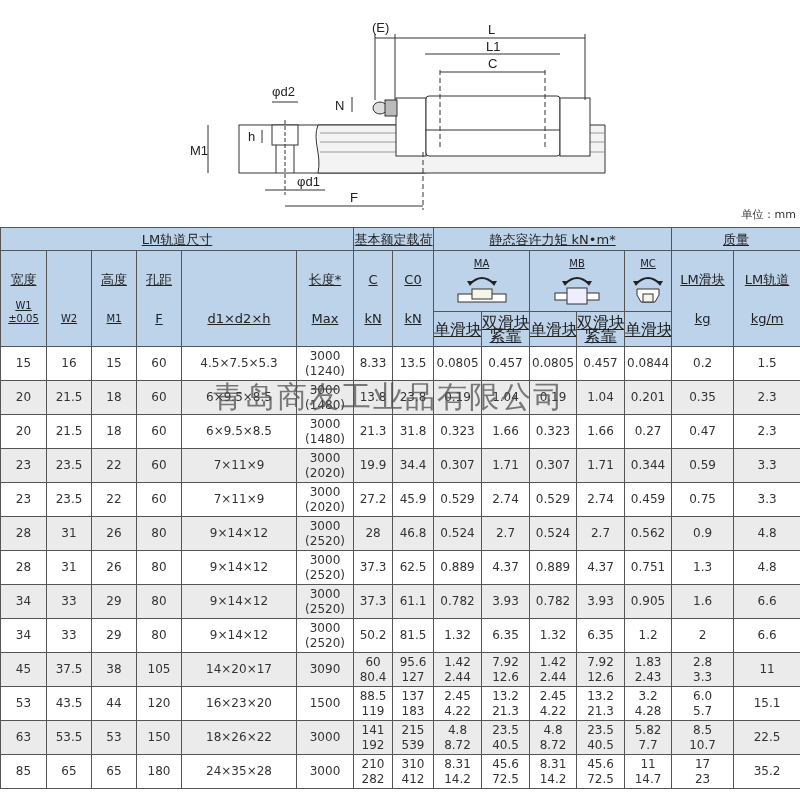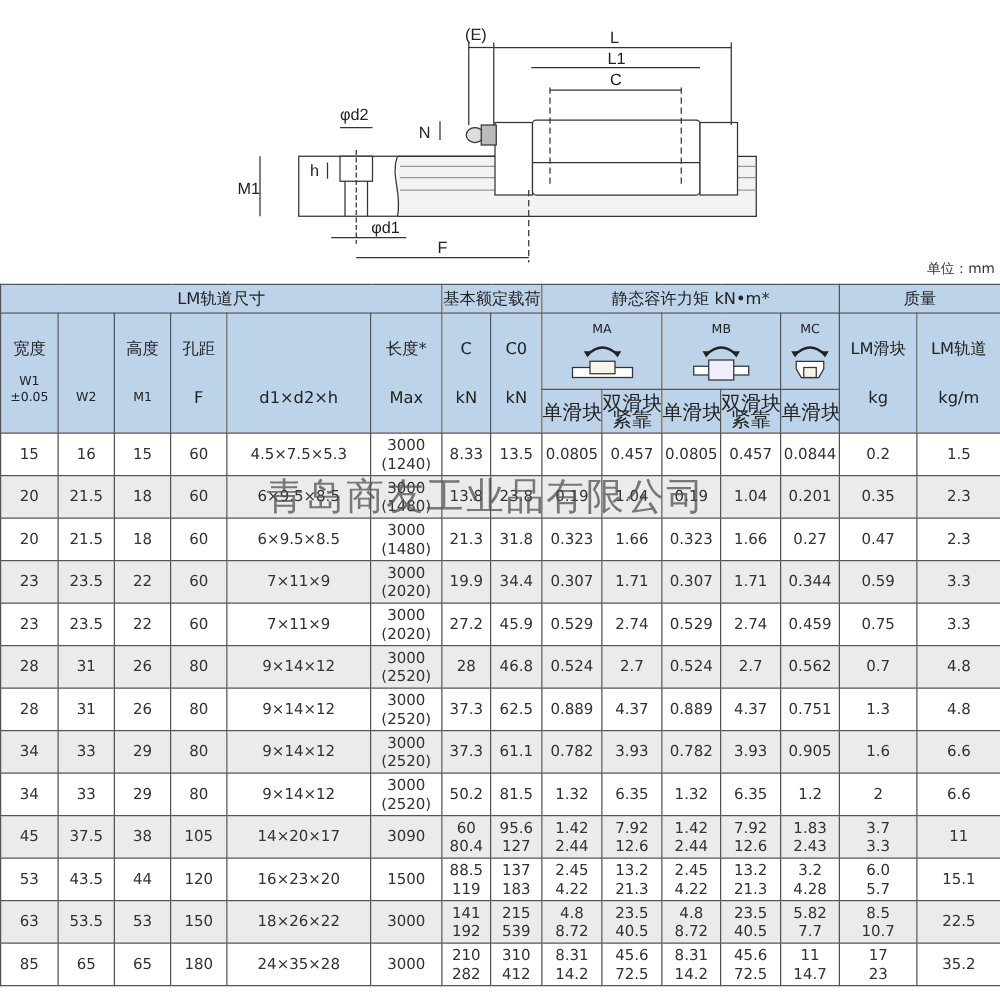--- a/index.html
+++ b/index.html
@@ -4,21 +4,21 @@
 <style>
   html, body { margin:0; padding:0; background:#ffffff; }
   body { width:800px; height:800px; position:relative; overflow:hidden;
          font-family:"DejaVu Sans", sans-serif; color:#222; }
   .diagram { position:absolute; left:0; top:0; width:800px; height:212px; }
   .unit { position:absolute; right:4px; top:207px; font-size:11px; color:#333;text-align:center; }
   table.spec { position:absolute; left:0; top:227px; width:800px; border-collapse:collapse;
                table-layout:fixed; font-size:12px; }
   table.spec td, table.spec th { border:1px solid #555; text-align:center; padding:0;
                font-weight:normal; line-height:13px; overflow:hidden; white-space:nowrap; }
-  table.spec th { background:#bcd3ea; color:#222; }
+  table.spec th { background:#bcd3ea; color:#222;text-decoration:underline; }
   table.spec th.big { font-size:13px; height:22px; }
   table.spec tr.r-top th { height:22px; }
   table.spec tr.r-mid th { height:60px; font-size:13px;text-align:center; }
   table.spec tr.r-sub th { height:34px; font-size:16px; }
   .sub-sym { font-size:10px; display:block; }
   tbody td { height:33px; color:#333; }
   tbody tr:nth-child(even) td { background:#ebebeb; }
   tbody tr:nth-child(odd) td { background:#ffffff; }
   td .line { display:block; line-height:15px; }
   .watermark { position:absolute; left:213px; top:377px; font-size:30px; color:rgba(80,80,80,0.75);
@@ -484,21 +484,21 @@
         </td>
         <td>
           <span class="line">2.7</span>
           <span class="line"></span>
         </td>
         <td>
           <span class="line">0.562</span>
           <span class="line"></span>
         </td>
         <td>
-          <span class="line">0.7</span>
+          <span class="line">0.9</span>
           <span class="line"></span>
         </td>
         <td>
           <span class="line">4.8</span>
         </td>
       </tr>
       <tr>
         <td>
           <span class="line">28</span>
         </td>
@@ -708,21 +708,21 @@
         </td>
         <td>
           <span class="line">7.92</span>
           <span class="line">12.6</span>
         </td>
         <td>
           <span class="line">1.83</span>
           <span class="line">2.43</span>
         </td>
         <td>
-          <span class="line">3.7</span>
+          <span class="line">2.8</span>
           <span class="line">3.3</span>
         </td>
         <td>
           <span class="line">11</span>
         </td>
       </tr>
       <tr>
         <td>
           <span class="line">53</span>
         </td>

